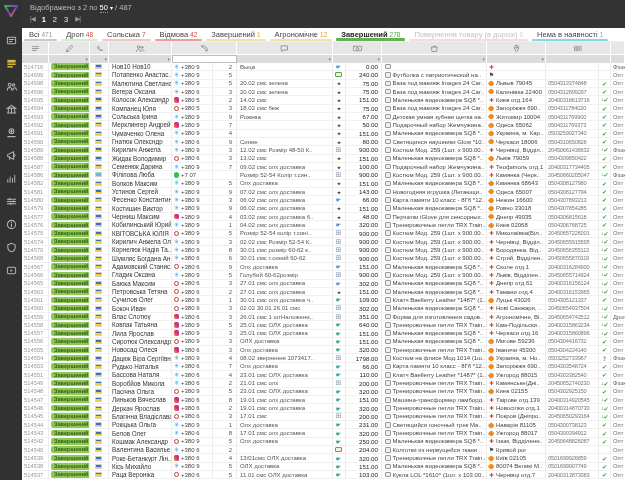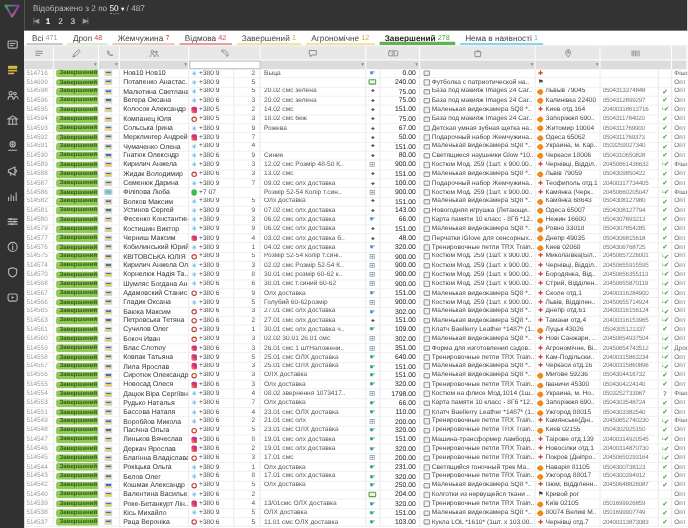--- a/index.html
+++ b/index.html
@@ -191,21 +191,21 @@
           <span class="tlabel">Всі</span>
           <span class="tcount" style="color: rgb(153, 153, 153);">471</span>
           <div class="underline" style="background: rgb(201, 201, 201);"></div>
         </div>
         <div class="tab">
           <span class="tlabel">Дроп</span>
           <span class="tcount" style="color: rgb(204, 75, 75);">48</span>
           <div class="underline" style="background: rgb(216, 236, 208);"></div>
         </div>
         <div class="tab">
-          <span class="tlabel">Жемчужина</span>
+          <span class="tlabel">Сольська</span>
           <span class="tcount" style="color: rgb(204, 75, 75);">7</span>
           <div class="underline" style="background: rgb(243, 198, 198);"></div>
         </div>
         <div class="tab">
           <span class="tlabel">Відмова</span>
           <span class="tcount" style="color: rgb(204, 75, 75);">42</span>
           <div class="underline" style="background: rgb(238, 157, 157);"></div>
         </div>
         <div class="tab">
           <span class="tlabel">Завершений</span>
@@ -214,20 +214,25 @@
         </div>
         <div class="tab">
           <span class="tlabel">Агрономічне</span>
           <span class="tcount" style="color: rgb(216, 162, 62);">12</span>
           <div class="underline" style="background: rgb(243, 227, 161);"></div>
         </div>
         <div class="tab active">
           <span class="tlabel">Завершений</span>
           <span class="tcount" style="color: rgb(86, 165, 70);">278</span>
           <div class="underline" style="background: rgb(98, 177, 82);"></div>
+        </div>
+        <div class="tab faded">
+          <span class="tlabel">Повернення товару (в дорозі)</span>
+          <span class="tcount" style="color: rgb(204, 204, 204);">0</span>
+          <div class="underline" style="background: rgb(246, 221, 221);"></div>
         </div>
         <div class="tab">
           <span class="tlabel">Нема в наявності</span>
           <span class="tcount" style="color: rgb(86, 188, 214);">1</span>
           <div class="underline" style="background: rgb(134, 215, 234);"></div>
         </div>
       </div>
 
     <div class="thead">
       <div class="icon-row" id="iconrow">

